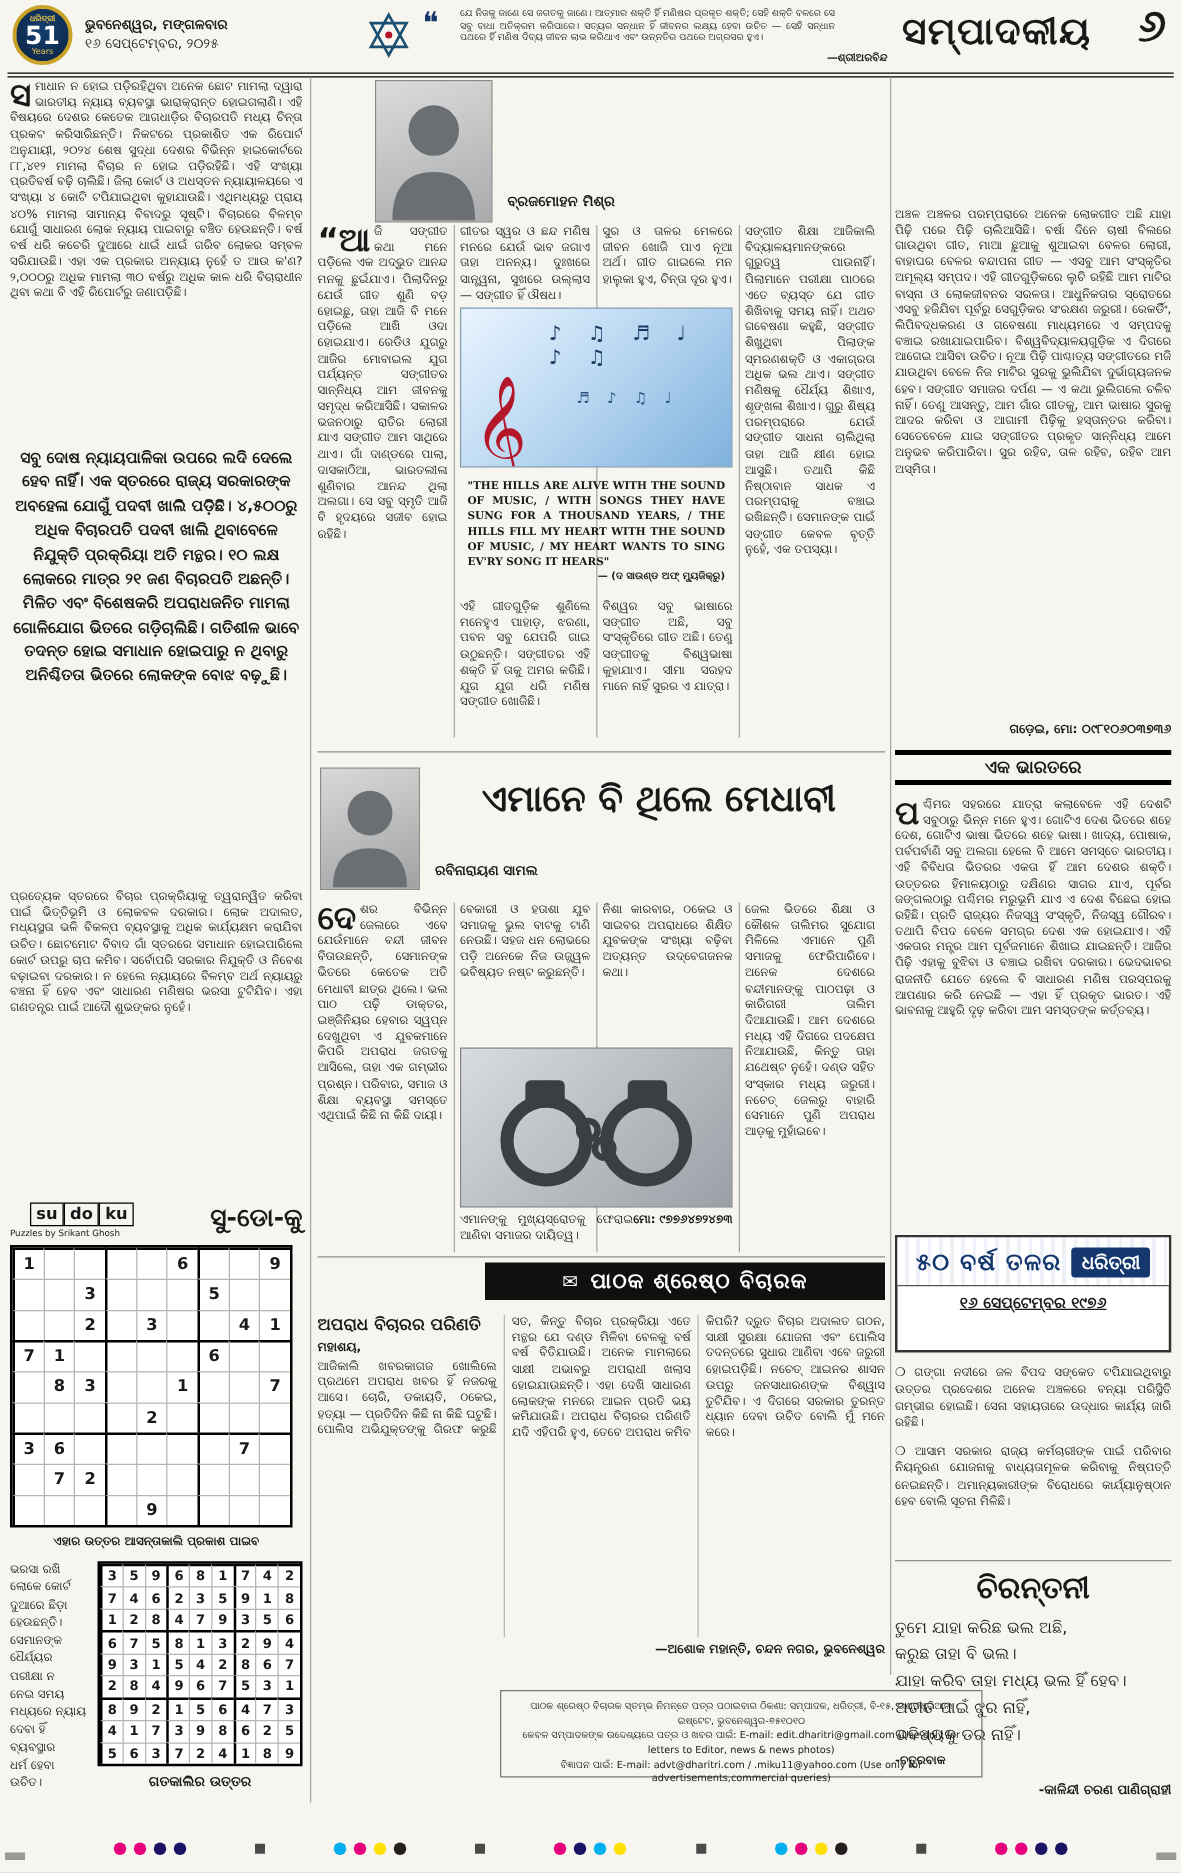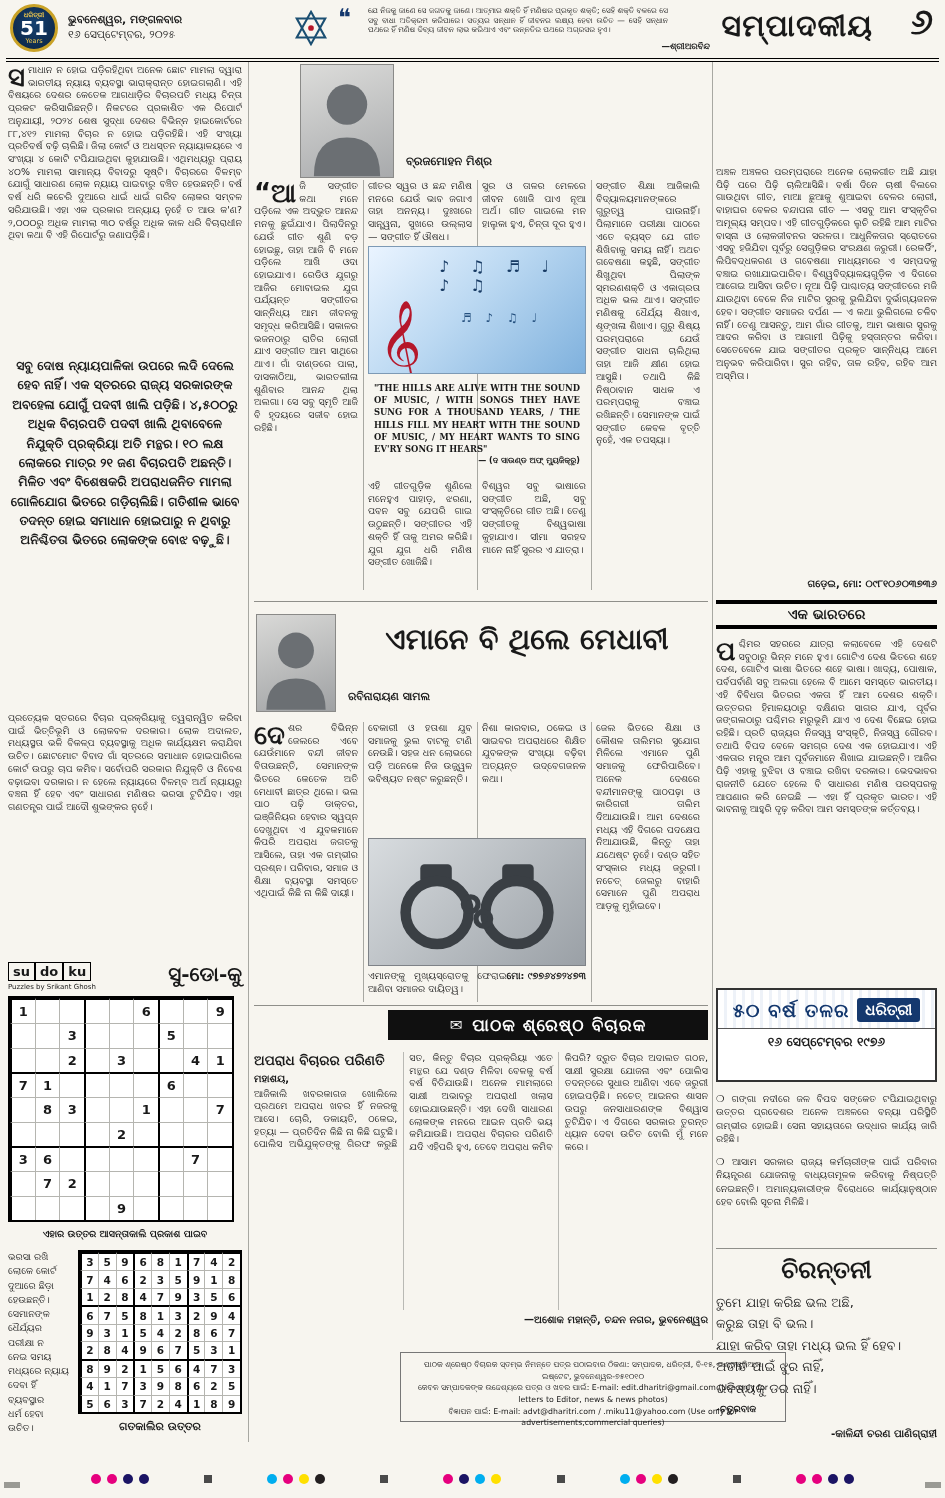--- a/index.html
+++ b/index.html
@@ -38,21 +38,21 @@
   .left-art{position:absolute;left:8px;top:64px;width:234px;}
   .left-art h2{margin:0 0 7px 0;font-size:23px;line-height:1.1;}
   .l-intro{height:288px;}
   .l-inset{height:352px;margin-top:4px;font-size:12.5px;font-weight:bold;line-height:1.55;
            text-align:center;overflow:hidden;}
   .l-outro{height:208px;margin-top:4px;}
 
   
   .sudoku{position:absolute;left:8px;top:962px;width:234px;}
   .sud-head{display:flex;justify-content:space-between;align-items:flex-start;}
-  .sud-logo{display:flex;}
+  .sud-logo{display:flex;margin-left:16px;}
   .sud-logo span{border:1.5px solid #000;font-weight:bold;font-size:13px;padding:1px 4px;}
   .sud-by{font-size:7px;margin-top:2px;}
   .sud-title{font-size:20px;font-weight:bold;}
   .grid9{display:grid;grid-template-columns:repeat(9,1fr);border:2px solid #000;background:#fff;}
   #sudoku-puzzle{width:226px;height:226px;margin-top:5px;}
   #sudoku-puzzle div{display:flex;align-items:center;justify-content:center;font-size:13px;font-weight:bold;}
   .sud-note{margin-top:6px;font-size:9.5px;font-weight:bold;text-align:center;}
   .sud-bottom{display:flex;margin-top:10px;}
   .sud-side{width:64px;font-size:9.5px;line-height:1.5;}
   .sud-right{margin-left:6px;}
@@ -119,21 +119,21 @@
 
   
   .ekb-head{position:absolute;left:716px;top:600px;width:221px;border-top:4px solid #000;border-bottom:4px solid #000;
             text-align:center;font-size:14px;font-weight:bold;padding:2px 0;}
   .ekb-body{position:absolute;left:716px;top:638px;width:221px;height:342px;}
   .fifty{position:absolute;left:716px;top:988px;width:221px;height:94px;border:2px solid #333;background:#fff;}
   .fifty-top{display:flex;align-items:center;justify-content:center;gap:8px;padding:8px 4px 6px 4px;
              background:repeating-linear-gradient(90deg,#ffffff 0 6px,#eef2f8 6px 9px);}
   .fifty-prefix{font-size:19px;font-weight:bold;color:#14386e;letter-spacing:1px;}
   .fifty-brand{background:#14386e;color:#fff;font-weight:bold;font-size:15px;padding:3px 8px;border-radius:3px;}
-  .fifty-date{border-top:1px solid #555;text-align:center;font-size:12.5px;font-weight:bold;padding:5px 0;}
+  .fifty-date{border-top:1px solid #555;text-align:center;font-size:12.5px;font-weight:bold;padding:5px 0;text-decoration:underline;}
   .fifty-items{position:absolute;left:716px;top:1092px;width:221px;height:150px;}
   .fifty-item{font-size:9.5px;line-height:1.4;text-align:justify;margin-bottom:10px;}
   .fifty-item::before{content:"❍ ";font-weight:bold;}
   .chira{position:absolute;left:716px;top:1256px;width:221px;height:170px;}
   .chira-title{text-align:center;font-size:24px;font-weight:bold;}
   .chira-verse{margin-top:8px;font-size:13px;line-height:1.65;white-space:pre-line;}
   .chira-a1{margin-top:4px;font-size:9.5px;font-weight:bold;}
   .chira-a2{margin-top:12px;text-align:right;font-size:10.5px;font-weight:bold;}
 
   

